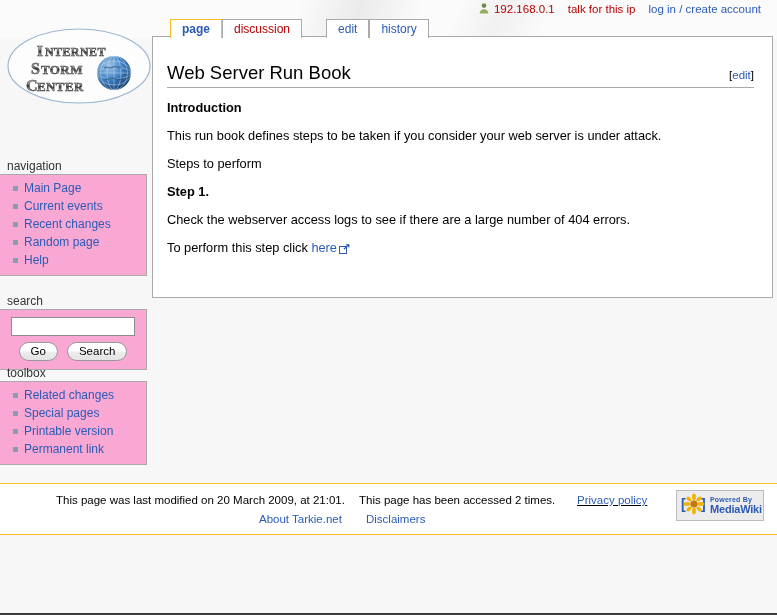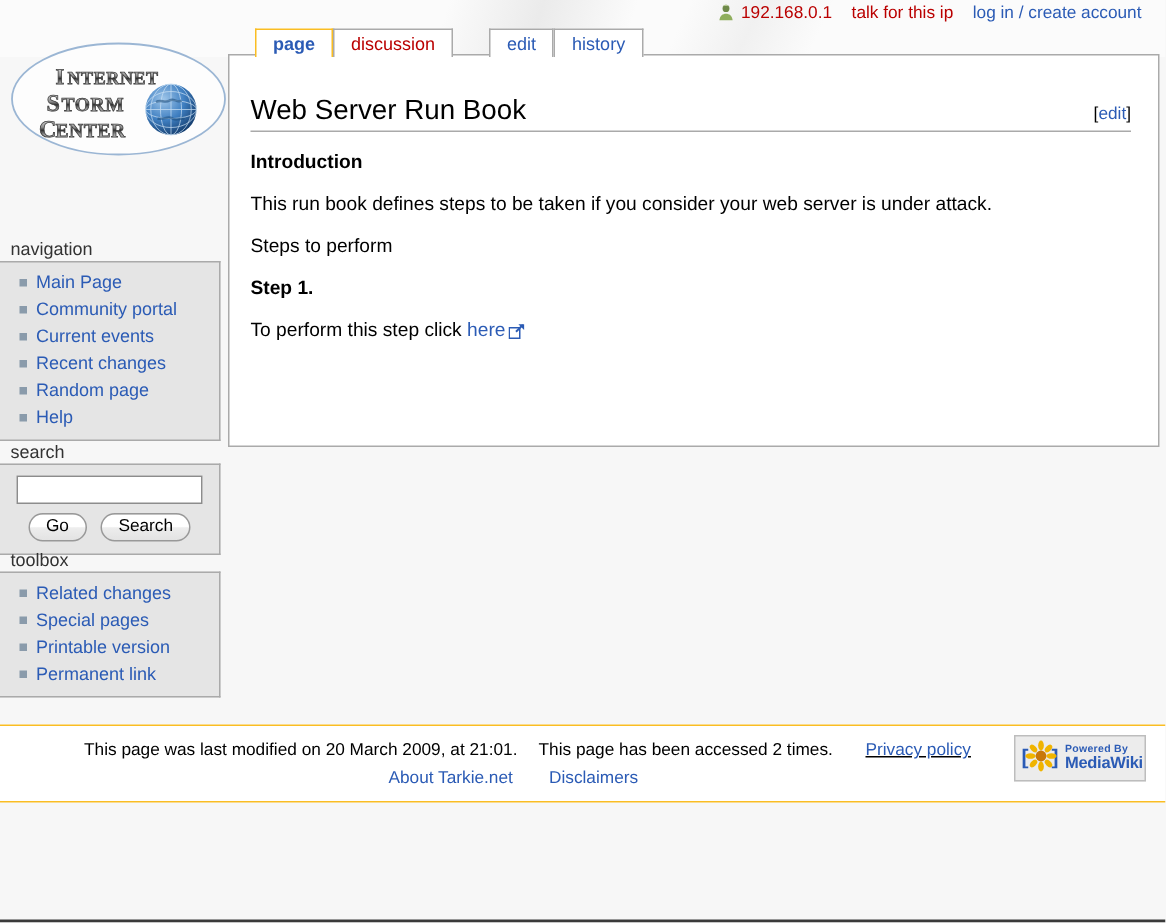--- a/index.html
+++ b/index.html
@@ -99,21 +99,21 @@
   }
   .portlet > h5 {
     margin: 0 0 1px 7px;
     padding: 0;
     font-size: 12px;
     font-weight: normal;
     color: #333;
     line-height: 14px;
   }
   .pbody {
-    background: #e5e5e5;
+    background: #f9a8d4;
     border: 1px solid #aaa;
     border-left: none;
     padding: 4px 0 6px 0;
   }
   .pbody ul { margin: 0; padding: 0; list-style: none; }
   .pbody li {
     margin: 0;
     padding: 1px 0 1px 24px;
     line-height: 16px;
     position: relative;
@@ -335,23 +335,20 @@
   </div>
 
   <div class="portlet" id="p-navigation">
     <h5>navigation</h5>
     <div class="pbody">
       <ul>
         <li>
           <a href="#">Main Page</a>
         </li>
         <li>
-          <a href="#">Community portal</a>
-        </li>
-        <li>
           <a href="#">Current events</a>
         </li>
         <li>
           <a href="#">Recent changes</a>
         </li>
         <li>
           <a href="#">Random page</a>
         </li>
         <li>
           <a href="#">Help</a>
@@ -395,20 +392,21 @@
 
     <div class="h2row">
       <h2>Web Server Run Book</h2>
       <span class="editsection"><span>[</span><a href="#">edit</a><span>]</span></span>
     </div>
 
     <p class="bold">Introduction</p>
     <p>This run book defines steps to be taken if you consider your web server is under attack.</p>
     <p>Steps to perform</p>
     <p class="bold">Step 1.</p>
+    <p>Check the webserver access logs to see if there are a large number of 404 errors.</p>
     <p><span>To perform this step click </span><a href="#" class="extlink">here</a><span class="ext-ico"><svg width="11" height="11" viewBox="0 0 11 11">
            <rect x="0.5" y="3.5" width="7" height="7" fill="#fff" stroke="#2b5bb5" stroke-width="1"></rect>
            <path d="M5 6.2 L9.6 1.6" stroke="#2b5bb5" stroke-width="1.3" fill="none"></path>
            <path d="M6.6 1.2 H10.4 V5 Z" fill="#2b5bb5"></path>
          </svg></span></p>
   </div>
 
   <div id="footer">
     <div id="footer-inner">
       <div class="f-col f-lastmod">This page was last modified on 20 March 2009, at 21:01.</div>

